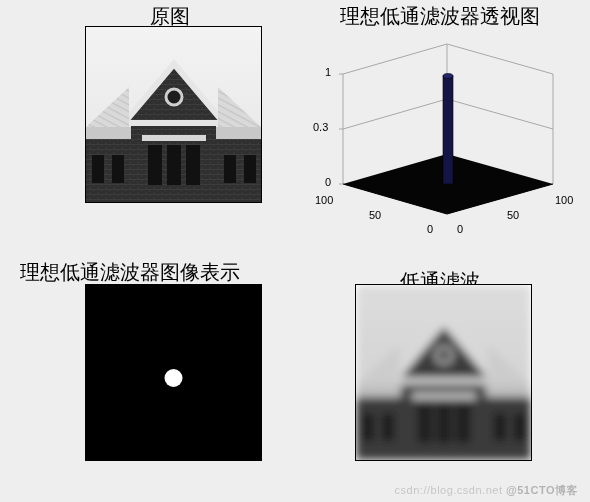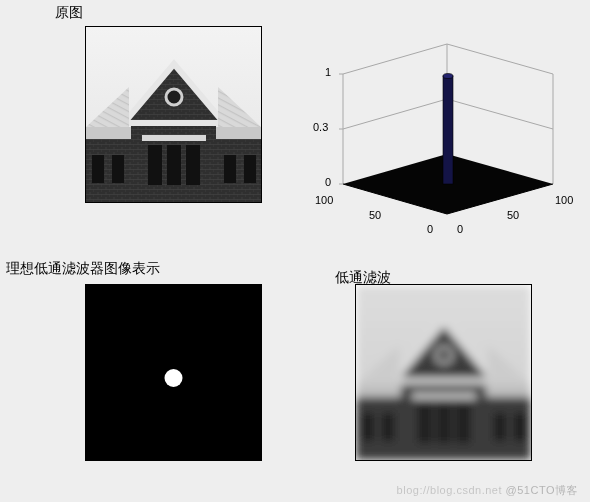--- a/index.html
+++ b/index.html
@@ -1,22 +1,22 @@
 <!DOCTYPE html>
 <html><head>
 <meta charset="utf-8">
 <style>
   html,body{margin:0;padding:0;width:590px;height:502px;background:#eeeeee;font-family:"Microsoft YaHei","SimSun",Arial,sans-serif;overflow:hidden}
   .fig{position:relative;width:590px;height:502px}
   .cell{position:absolute}
-  .title{font-size:14px;color:#000;line-height:1.2}
+  .title{text-align:center;font-size:20px;color:#000;line-height:1.2}
   .img-frame{border:1px solid #000;background:#fff;position:relative;overflow:hidden}
   .tick{position:absolute;font-size:11px;color:#000;font-family:Arial,sans-serif}
   .watermark{position:absolute;right:12px;bottom:4px;font-size:11px;color:rgba(0,0,0,.18);letter-spacing:.5px}
-  .watermark b{font-weight:400;color:rgba(0,0,0,.25)}
+  .watermark b{font-weight:700;color:rgba(0,0,0,.25)}
   
   .ax3d line{stroke:#a8a8a8;stroke-width:1}
   .ax3d line.floor{stroke:#000}
 </style>
 </head>
 <body>
 
 <div class="fig">
 
   <div class="cell" style="left:55px;top:4px;width:230px">
@@ -62,20 +62,23 @@
       <rect x="100" y="118" width="14" height="40" fill="#111"></rect>
       <rect x="56" y="108" width="64" height="6" fill="#d7d7d7"></rect>
 
       <rect x="6" y="128" width="12" height="28" fill="#111"></rect>
       <rect x="26" y="128" width="12" height="28" fill="#111"></rect>
       <rect x="138" y="128" width="12" height="28" fill="#111"></rect>
       <rect x="158" y="128" width="12" height="28" fill="#111"></rect>
     </svg>
   </div>
 
+  <div class="cell" style="left:305px;top:4px;width:270px">
+    <div class="title">理想低通滤波器透视图</div>
+  </div>
   <div style="position:absolute;left:305px;top:26px;width:270px;height:205px">
     <svg class="ax3d" width="270" height="205" viewBox="0 0 270 205">
 
       <polygon points="38,158 142,188 248,158 142,128" fill="#050505"></polygon>
 
       <line x1="38" y1="158" x2="38" y2="48"></line>
       <line x1="248" y1="158" x2="248" y2="48"></line>
       <line x1="142" y1="128" x2="142" y2="18"></line>
 
       <line x1="38" y1="48" x2="142" y2="18"></line>
@@ -101,21 +104,21 @@
     
     <span class="tick" style="left:10px;top:168px">100</span>
     <span class="tick" style="left:64px;top:183px">50</span>
     <span class="tick" style="left:122px;top:197px">0</span>
     
     <span class="tick" style="left:152px;top:197px">0</span>
     <span class="tick" style="left:202px;top:183px">50</span>
     <span class="tick" style="left:250px;top:168px">100</span>
   </div>
 
-  <div class="cell" style="left:6px;top:260px;width:260px">
+  <div class="cell" style="left:0;top:260px;width:260px">
     <div class="title">理想低通滤波器图像表示</div>
   </div>
   <div class="img-frame" style="left:85px;top:284px;width:175px;height:175px;position:absolute;background:#000">
     <svg width="175" height="175" viewBox="0 0 175 175">
       <rect width="175" height="175" fill="#000"></rect>
       <circle cx="87.5" cy="93" r="9" fill="#fff"></circle>
     </svg>
   </div>
 
   <div class="cell" style="left:335px;top:269px;width:210px">
@@ -152,16 +155,16 @@
         <rect x="26" y="128" width="12" height="28" fill="#1e1e1e"></rect>
         <rect x="138" y="128" width="12" height="28" fill="#1e1e1e"></rect>
         <rect x="158" y="128" width="12" height="28" fill="#1e1e1e"></rect>
       </g>
 
       <rect width="175" height="175" fill="none"></rect>
     </svg>
   </div>
 
   <div class="watermark">
-    <span>blog://blog.csdn.net</span>
+    <span>csdn://blog.csdn.net</span>
     <b>@51CTO博客</b>
   </div>
 </div>
 
 </body></html>

